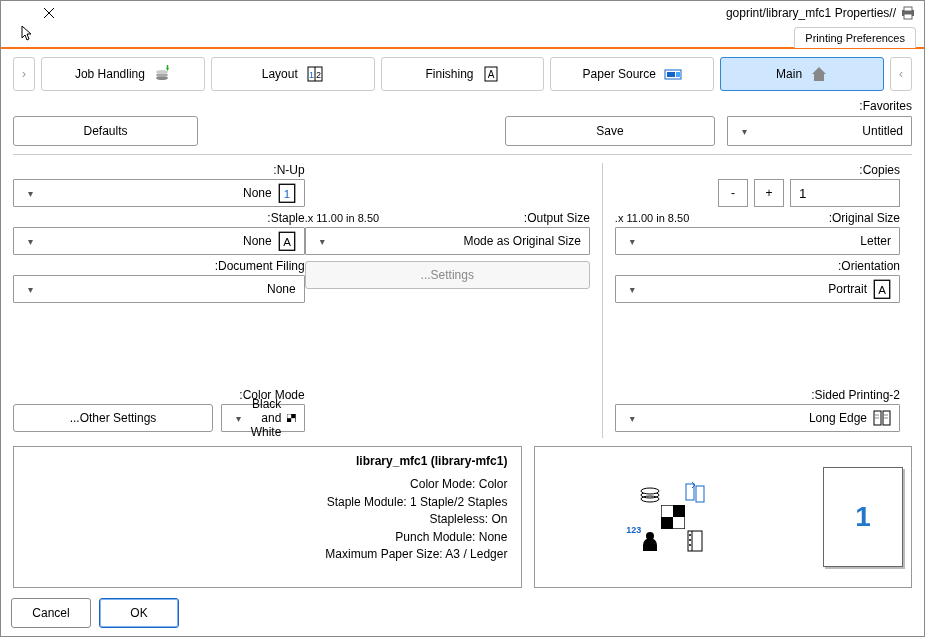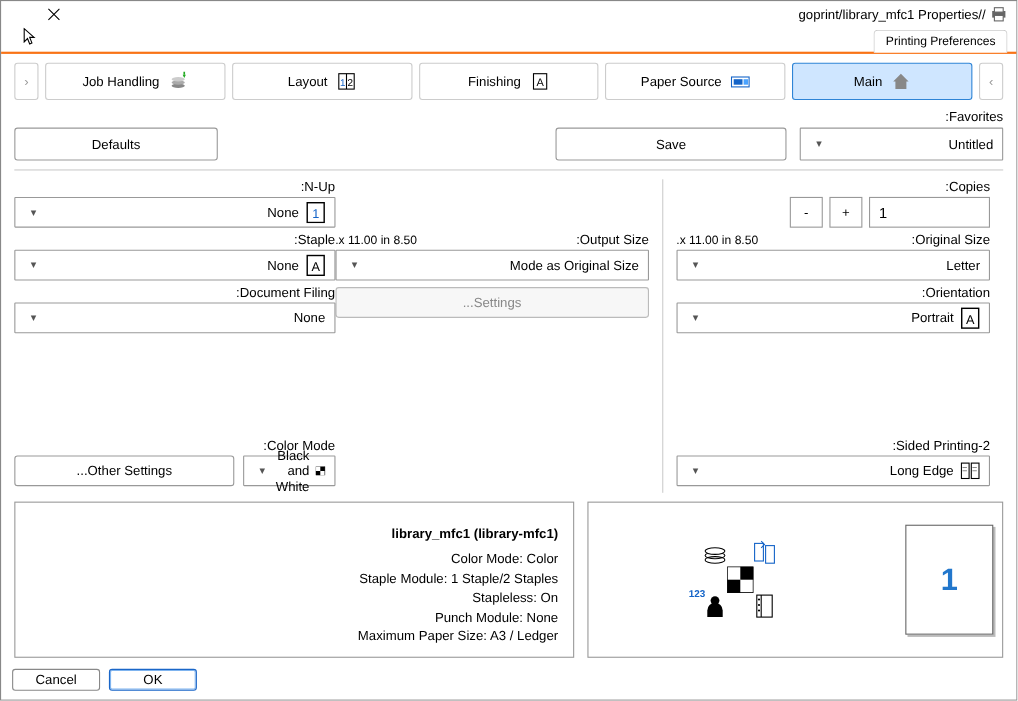--- a/index.html
+++ b/index.html
@@ -43,26 +43,26 @@
 .checkbox { width: 14px; height: 14px; border: 1px solid #666; }
 .settingsbtn { flex: 1; border: 1px solid #bbb; border-radius: 3px; height: 28px; color: #888; display: flex; align-items: center; justify-content: center; background: #f7f7f7; }
 
 .preview-row { display: flex; gap: 12px; }
 .preview-box { border: 1px solid #999; height: 142px; }
 .pv-left { flex: 0 0 42%; display: flex; align-items: center; padding: 8px; gap: 20px; }
 .page-thumb { width: 80px; height: 100px; border: 1px solid #666; box-shadow: 2px 2px 0 #bbb; display: flex; align-items: center; justify-content: center; font-size: 28px; color: #2277cc; font-weight: bold; }
 .pv-icons { display: flex; flex-direction: column; flex: 1; }
 .pv-icons .irow { display: flex; gap: 22px; align-items: center; justify-content: center; }
 .bigicon { width: 24px; height: 24px; display: flex; align-items: center; justify-content: center; font-size: 18px; }
-.pv-right { flex: 1; padding: 20px 14px; text-align: left; direction: ltr; }
+.pv-right { flex: 1; padding: 6px 14px; text-align: left; direction: ltr; }
 .pv-right .ptitle { font-weight: bold; margin-bottom: 6px; text-align: right; }
 .pv-right div { text-align: right; line-height: 1.45; }
 
 .footer { display: flex; gap: 8px; padding: 6px 10px 8px 10px; justify-content: flex-end; }
-.footbtn { width: 80px; height: 20px; border: 1px solid #888; border-radius: 3px; display: flex; align-items: center; justify-content: center; cursor: pointer; background: #fff; }
+.footbtn { width: 80px; height: 30px; border: 1px solid #888; border-radius: 3px; display: flex; align-items: center; justify-content: center; cursor: pointer; background: #fff; }
 .footbtn.primary { border-color: #1a66c8; color: #000; box-shadow: inset 0 0 0 1px #7fb4ef; }
 
 svg { display: block; }
 </style>
 </head>
 <body>
 
 <div class="window">
 
   <div class="titlebar">

